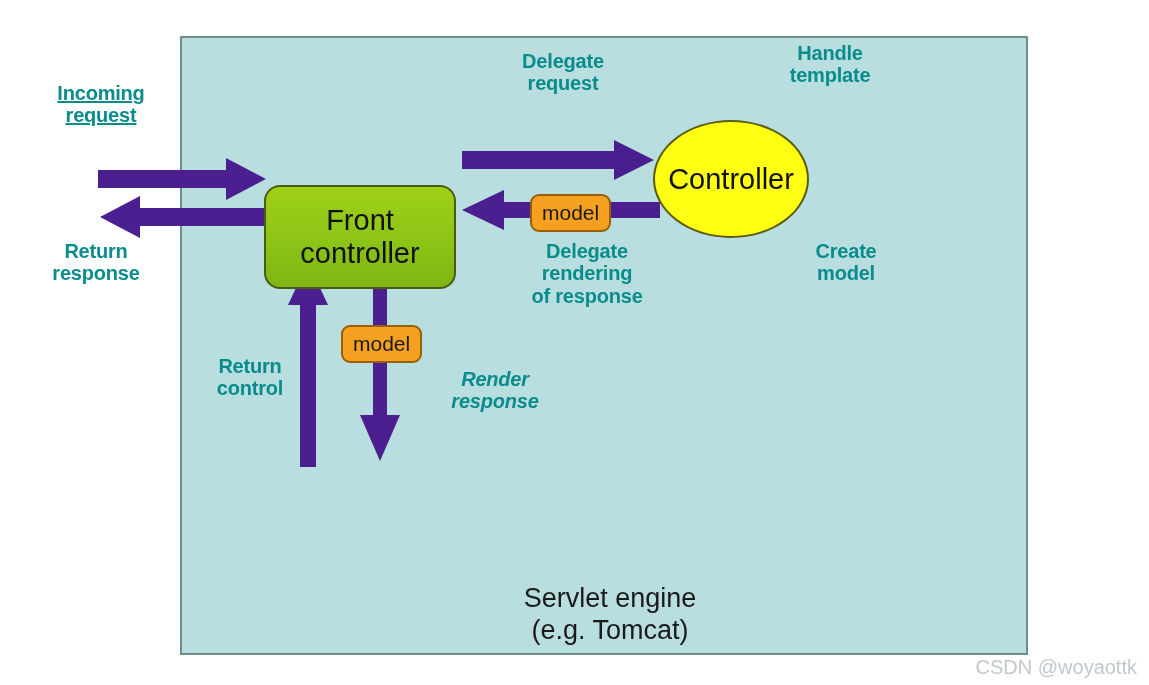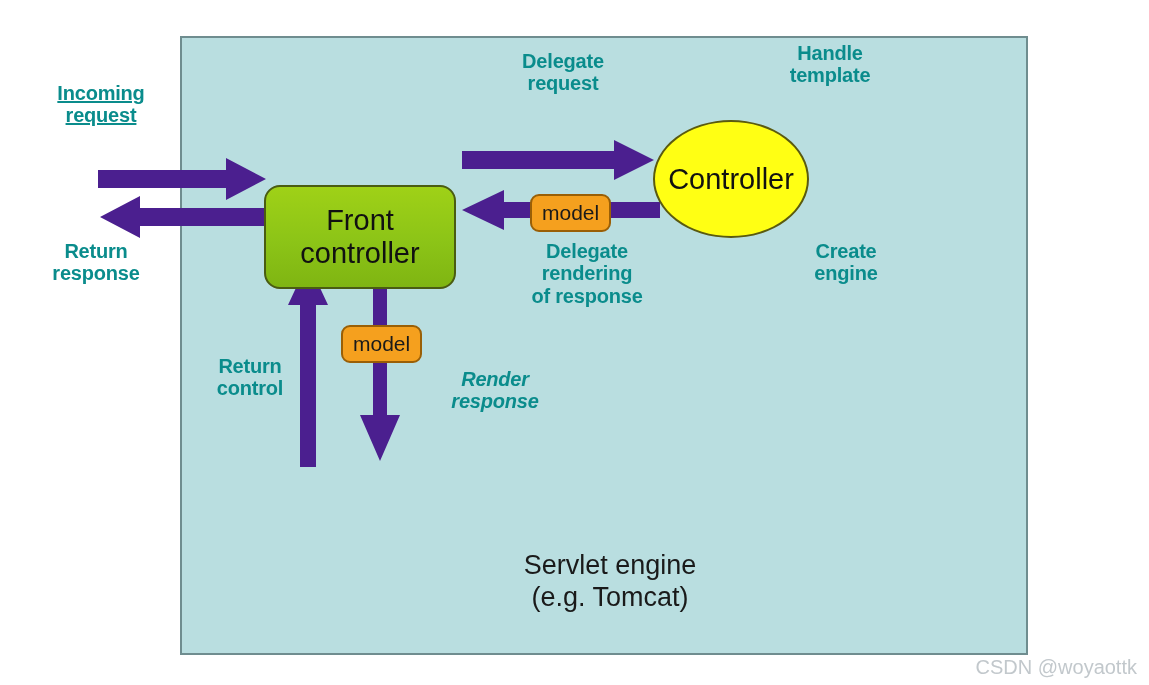--- a/index.html
+++ b/index.html
@@ -190,26 +190,26 @@
 request</div>
 
   <div class="teal-label" style="left:740px; top:42px; width:180px;">Handle
 template</div>
 
   <div class="teal-label" style="left:472px; top:240px; width:230px;">Delegate
 rendering
 of response</div>
 
   <div class="teal-label" style="left:760px; top:240px; width:172px;">Create
-engine</div>
+model</div>
 
   <div class="teal-label" style="left:180px; top:355px; width:140px;">Return
 control</div>
 
   <div class="teal-label" style="left:400px; top:368px; width:190px;font-style:italic;">Render
 response</div>
 
-  <div class="plain-label" style="left:460px; top:550px; width:300px;">Servlet engine
+  <div class="plain-label" style="left:460px; top:583px; width:300px;">Servlet engine
 (e.g. Tomcat)</div>
 
   <div id="watermark">CSDN @woyaottk</div>
 
 </div>
 
 </body></html>

